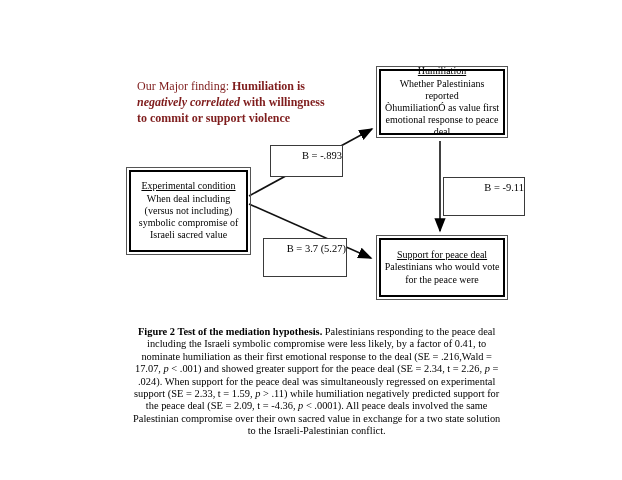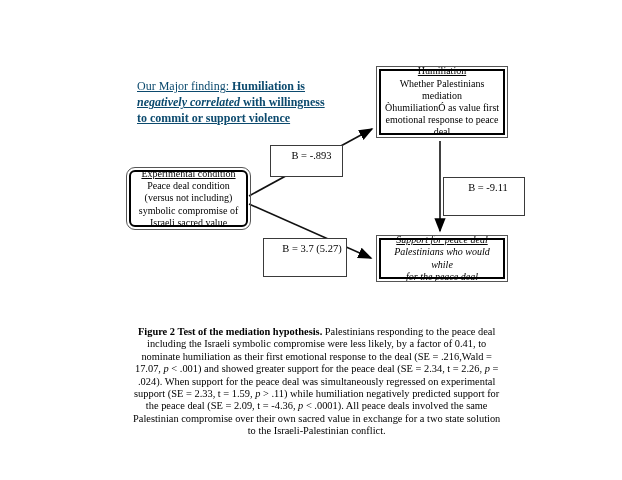--- a/index.html
+++ b/index.html
@@ -11,21 +11,21 @@
            font-size:12px;line-height:16px;font-weight:normal;white-space:nowrap;}
   .heading .tline{white-space:nowrap;}
 
   .node-box{position:absolute;z-index:3;background:#fff;border:2px solid #000;
             outline:1px solid #555;outline-offset:2px;box-sizing:border-box;
             display:flex;flex-direction:column;justify-content:center;
             text-align:center;font-size:10px;line-height:12.2px;padding:1px 2px;}
   .node-box .title{text-decoration:underline;}
 
   .label-box{position:absolute;z-index:2;background:#fff;border:1px solid #3a3a3a;
-             box-sizing:border-box;font-size:10.5px;text-align:center;
+             box-sizing:border-box;font-size:10.5px;text-align:right;
              padding:4px 0 0 10px;}
 
   .caption{position:absolute;left:133px;top:326px;z-index:2;
            font-size:10.4px;line-height:12.4px;text-align:center;}
   .caption .tline{white-space:nowrap;}
 
   .bold{font-weight:bold;}
   .ital{font-style:italic;}
 </style>
 </head>
@@ -37,63 +37,63 @@
     <defs>
       <marker id="arrow" markerWidth="10" markerHeight="8" refX="8" refY="3.5" orient="auto">
         <path d="M0,0 L9,3.5 L0,7 z" fill="#000"></path>
       </marker>
     </defs>
     <line x1="249" y1="196" x2="372" y2="129" stroke="#111" stroke-width="1.6" marker-end="url(#arrow)"></line>
     <line x1="249" y1="204" x2="371" y2="258" stroke="#111" stroke-width="1.6" marker-end="url(#arrow)"></line>
     <line x1="440" y1="141" x2="440" y2="231" stroke="#111" stroke-width="1.6" marker-end="url(#arrow)"></line>
   </svg>
 
-  <div class="heading" style="color: #0c4a6e; text-decoration: underline;">
+  <div class="heading" style="color: #7f1d1d;">
       <div class="tline"><span>Our Major finding: </span><span class="bold">Humiliation is</span></div>
       <div class="tline"><span class="bold ital">negatively correlated</span><span class="bold"> with willingness</span></div>
       <div class="tline"><span class="bold">to commit or support violence</span></div>
     </div>
 
   <div class="label-box" style="left:270px;top:145px;width:73px;height:32px;">
     <span>B = -.893</span>
   </div>
 
   <div class="label-box" style="left:443px;top:177px;width:82px;height:39px;padding-left:8px;">
     <span>B = -9.11</span>
   </div>
 
   <div class="label-box" style="left:263px;top:238px;width:84px;height:39px;padding-left:14px;">
     <span>B = 3.7 (5.27)</span>
   </div>
 
-  <div class="node-box" style="left:129px;top:170px;width:119px;height:57px;border-radius:6px;">
+  <div class="node-box" style="left:129px;top:170px;width:119px;height:82px;">
     <div class="title">Experimental condition</div>
     <div>
-        <div class="tline"><span>Peace deal condition</span></div>
+        <div class="tline"><span>When deal including</span></div>
         <div class="tline"><span>(versus not including)</span></div>
         <div class="tline"><span>symbolic compromise of</span></div>
         <div class="tline"><span>Israeli sacred value</span></div>
       </div>
   </div>
 
   <div class="node-box" style="left:379px;top:69px;width:126px;height:66px;">
     <div class="title">Humiliation</div>
     <div>
-        <div class="tline"><span>Whether Palestinians mediation</span></div>
+        <div class="tline"><span>Whether Palestinians reported</span></div>
         <div class="tline"><span>ÒhumiliationÓ as value first</span></div>
         <div class="tline"><span>emotional response to peace</span></div>
         <div class="tline"><span>deal</span></div>
       </div>
   </div>
 
-  <div class="node-box" style="left:379px;top:238px;width:126px;height:41px;font-style:italic;">
+  <div class="node-box" style="left:379px;top:238px;width:126px;height:59px;">
     <div class="title">Support for peace deal</div>
     <div>
-        <div class="tline"><span>Palestinians who would while</span></div>
-        <div class="tline"><span>for the peace deal</span></div>
+        <div class="tline"><span>Palestinians who would vote</span></div>
+        <div class="tline"><span>for the peace were</span></div>
       </div>
   </div>
 
   <div class="caption">
       <div class="tline"><span class="bold">Figure 2 Test of the mediation hypothesis.</span><span> Palestinians responding to the peace deal</span></div>
       <div class="tline"><span>including the Israeli symbolic compromise were less likely, by a factor of 0.41, to</span></div>
       <div class="tline"><span>nominate humiliation as their first emotional response to the deal (SE = .216,Wald =</span></div>
       <div class="tline"><span>17.07, </span><span class="ital">p</span><span> &lt; .001) and showed greater support for the peace deal (SE = 2.34, t = 2.26, </span><span class="ital">p</span><span> =</span></div>
       <div class="tline"><span>.024). When support for the peace deal was simultaneously regressed on experimental</span></div>
       <div class="tline"><span>support (SE = 2.33, t = 1.59, </span><span class="ital">p</span><span> &gt; .11) while humiliation negatively predicted support for</span></div>

